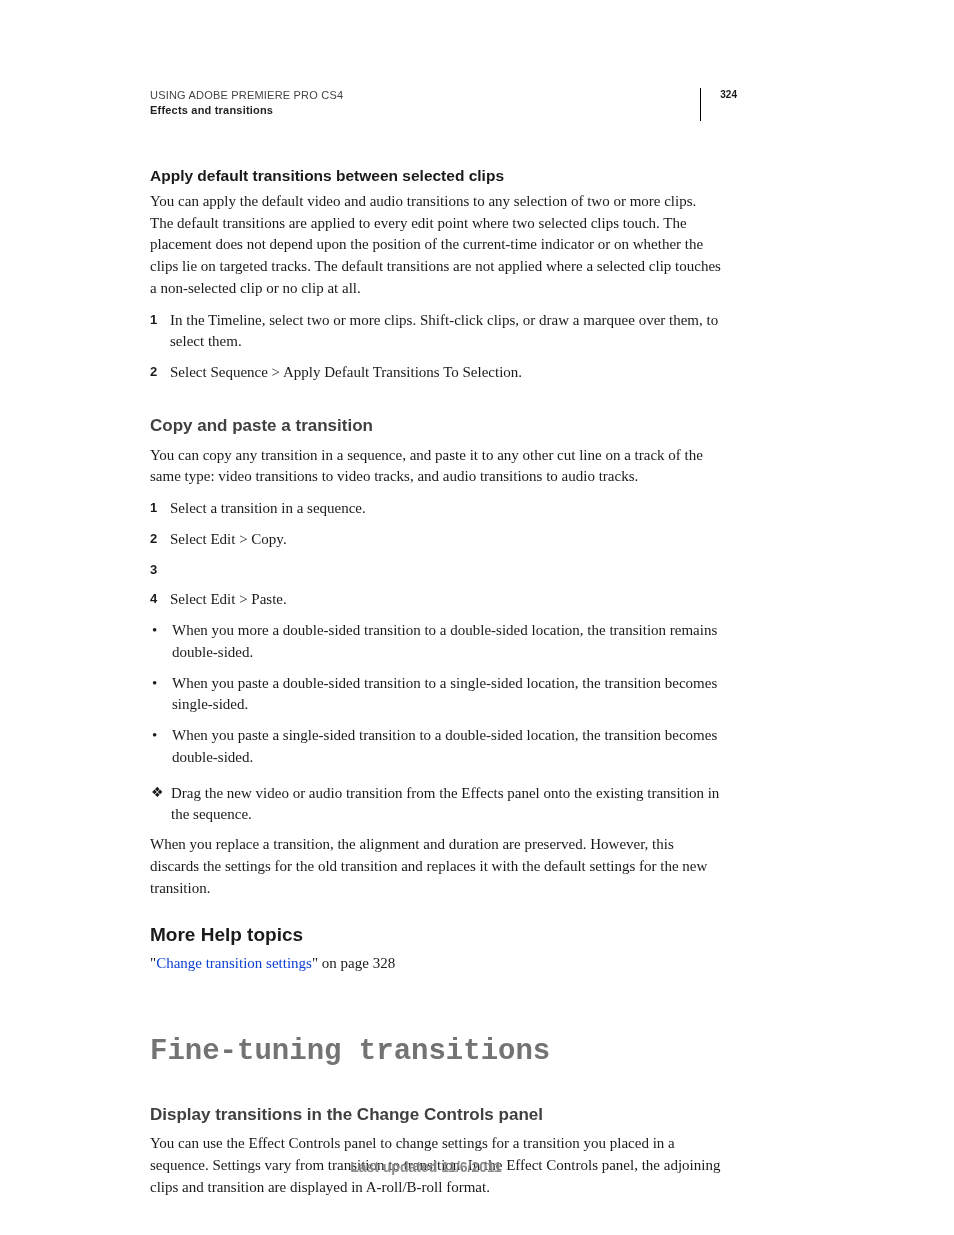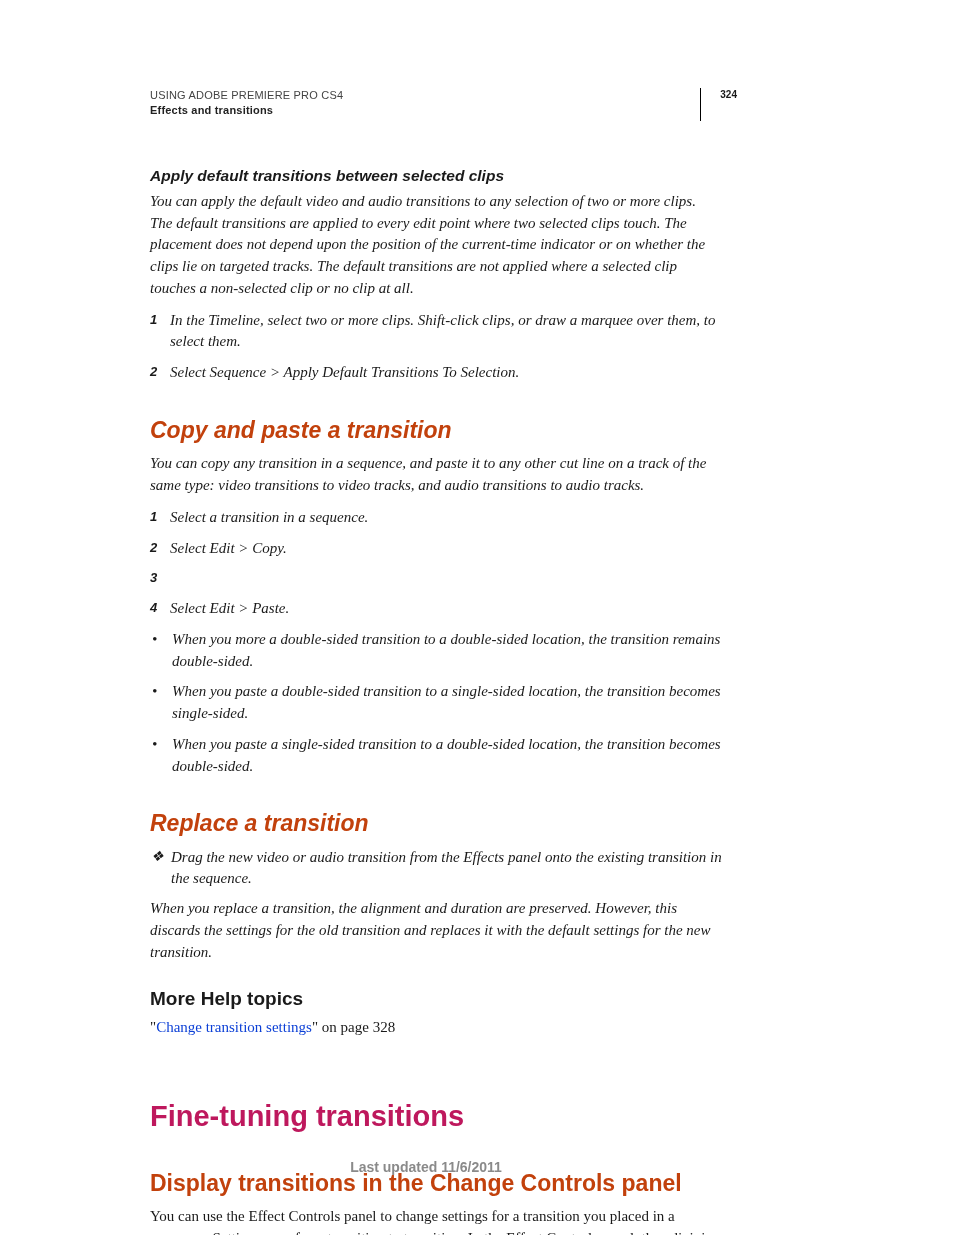--- a/index.html
+++ b/index.html
@@ -51,29 +51,29 @@
   .h3 {
     font-family: "Myriad Pro", Arial, Helvetica, sans-serif;
     font-weight: 700;
     font-size: 15.5px;
     color: #1a1a1a;
     margin: 24px 0 4px 0;
   }
   .h2 {
     font-family: "Myriad Pro", Arial, Helvetica, sans-serif;
     font-weight: 700;
-    font-size: 23px;
-    color: #c2410c;
+    font-size: 17px;
+    color: #404040;
     margin: 30px 0 6px 0;
   }
   .h1 {
-    font-family: Liberation Sans, sans-serif;
+    font-family: Liberation Mono, monospace;
     font-weight: 700;
     font-size: 29px;
-    color: #be185d;
+    color: #737373;
     margin: 56px 0 14px 0;
   }
   p.body {
     margin: 0 16px 6px 0;
   }
   ol.steps {
     list-style: none;
     padding: 0;
     margin: 10px 0 0 0;
   }
@@ -128,21 +128,21 @@
     position: absolute;
     bottom: 58px;
     left: 0;
     width: 100%;
     text-align: center;
     font-family: Liberation Sans, sans-serif;
     font-weight: 700;
     font-size: 14px;
     color: #8a8a8a;
   }
-  .sect { margin-top: 14px; font-style: italic; }
+  .sect { margin-top: 14px; }
 </style>
 </head>
 <body>
 
 <div class="page">
   <div class="header-row">
     <div class="header-left">
       <div class="header-product">USING ADOBE PREMIERE PRO CS4</div>
       <div class="header-section">Effects and transitions</div>
     </div>
@@ -196,21 +196,20 @@
           <span>When you paste a double-sided transition to a single-sided location, the transition becomes single-sided.</span>
         </li>
         <li>
           <span class="marker">•</span>
           <span>When you paste a single-sided transition to a double-sided location, the transition becomes double-sided.</span>
         </li>
       </ul>
     </div>
 
     <div class="sect">
-      <div class="h2">Replace a transition</div>
       <div class="diamond-row">
         <span class="diamond">❖</span>
         <span>Drag the new video or audio transition from the Effects panel onto the existing transition in the sequence.</span>
       </div>
       <p class="body">When you replace a transition, the alignment and duration are preserved. However, this discards the settings for the old transition and replaces it with the default settings for the new transition.</p>
     </div>
 
     <div class="more-help">More Help topics</div>
     <p class="body">
       <span>"</span><a href="#" class="link">Change transition settings</a><span>" on page 328</span>

